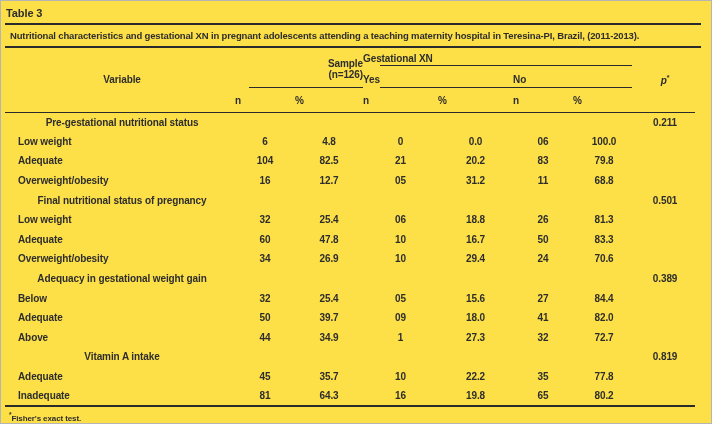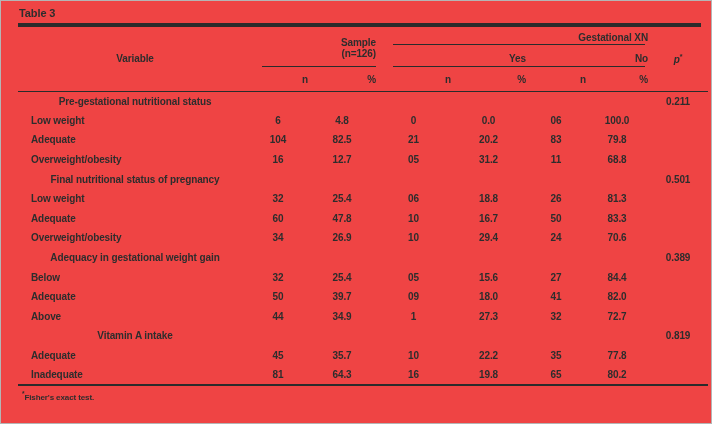--- a/index.html
+++ b/index.html
@@ -4,23 +4,23 @@
 <style>
   * { margin: 0; padding: 0; box-sizing: border-box; }
   html, body { background: #ffffff; }
   body {
     width: 712px; height: 424px;
     font-family: "Liberation Sans", sans-serif;
     color: #2d2d2d;
   }
   .sheet {
     width: 712px; height: 424px;
-    background: #ef4444;
+    background: #fde047;
     border: 1px solid #b5b5b5;
-    padding: 5px 10px 0 17px;
+    padding: 5px 10px 0 4px;
     overflow: hidden;
   }
   .table-title {
     font-size: 11px; font-weight: 700;
     padding: 1px 0 4px 1px;
     letter-spacing: -0.1px;
   }
   .rule {
     border-top: 2px solid #2b2b2b;
     height: 0;
@@ -46,21 +46,21 @@
     padding: 0;
   }
   .tr-top { height: 20px; }
   .tr-mid { height: 22px; }
   .tr-sub { height: 22px; }
   .var-h { text-align: center; padding-left: 4px; }
   .p-h { text-align: center; }
   .p-it { font-style: italic; }
   .p-h sup { font-size: 7px; vertical-align: super; }
   .sample-h { text-align: right; line-height: 11.5px; }
-  .gxn-h, .yn-h, .npct-h { text-align: right; }
+  .gxn-h, .yn-h, .npct-h { text-align: left; }
   .u {
     position: absolute; height: 0;
     border-top: 1.5px solid #2b2b2b;
     bottom: 2px;
   }
   .sample-u { left: 14px; right: 0; }
   .gxn-u { left: 17px; right: 3px; }
   .yes-u { left: 17px; right: 0; }
   .no-u { left: 0; right: 3px; }
   tbody td {
@@ -80,20 +80,21 @@
     letter-spacing: -0.1px;
   }
   .footnote sup { font-size: 6.5px; vertical-align: super; }
 </style>
 </head>
 <body>
 
 <div class="sheet">
   <div class="table-title">Table 3</div>
   <div class="rule"></div>
+  <div class="caption">Nutritional characteristics and gestational XN in pregnant adolescents attending a teaching maternity hospital in Teresina-PI, Brazil, (2011-2013).</div>
   <div class="rule"></div>
 
   <table>
     <colgroup>
       <col style="width:230px">
       <col style="width:60px">
       <col style="width:68px">
       <col style="width:75px">
       <col style="width:75px">
       <col style="width:60px">

